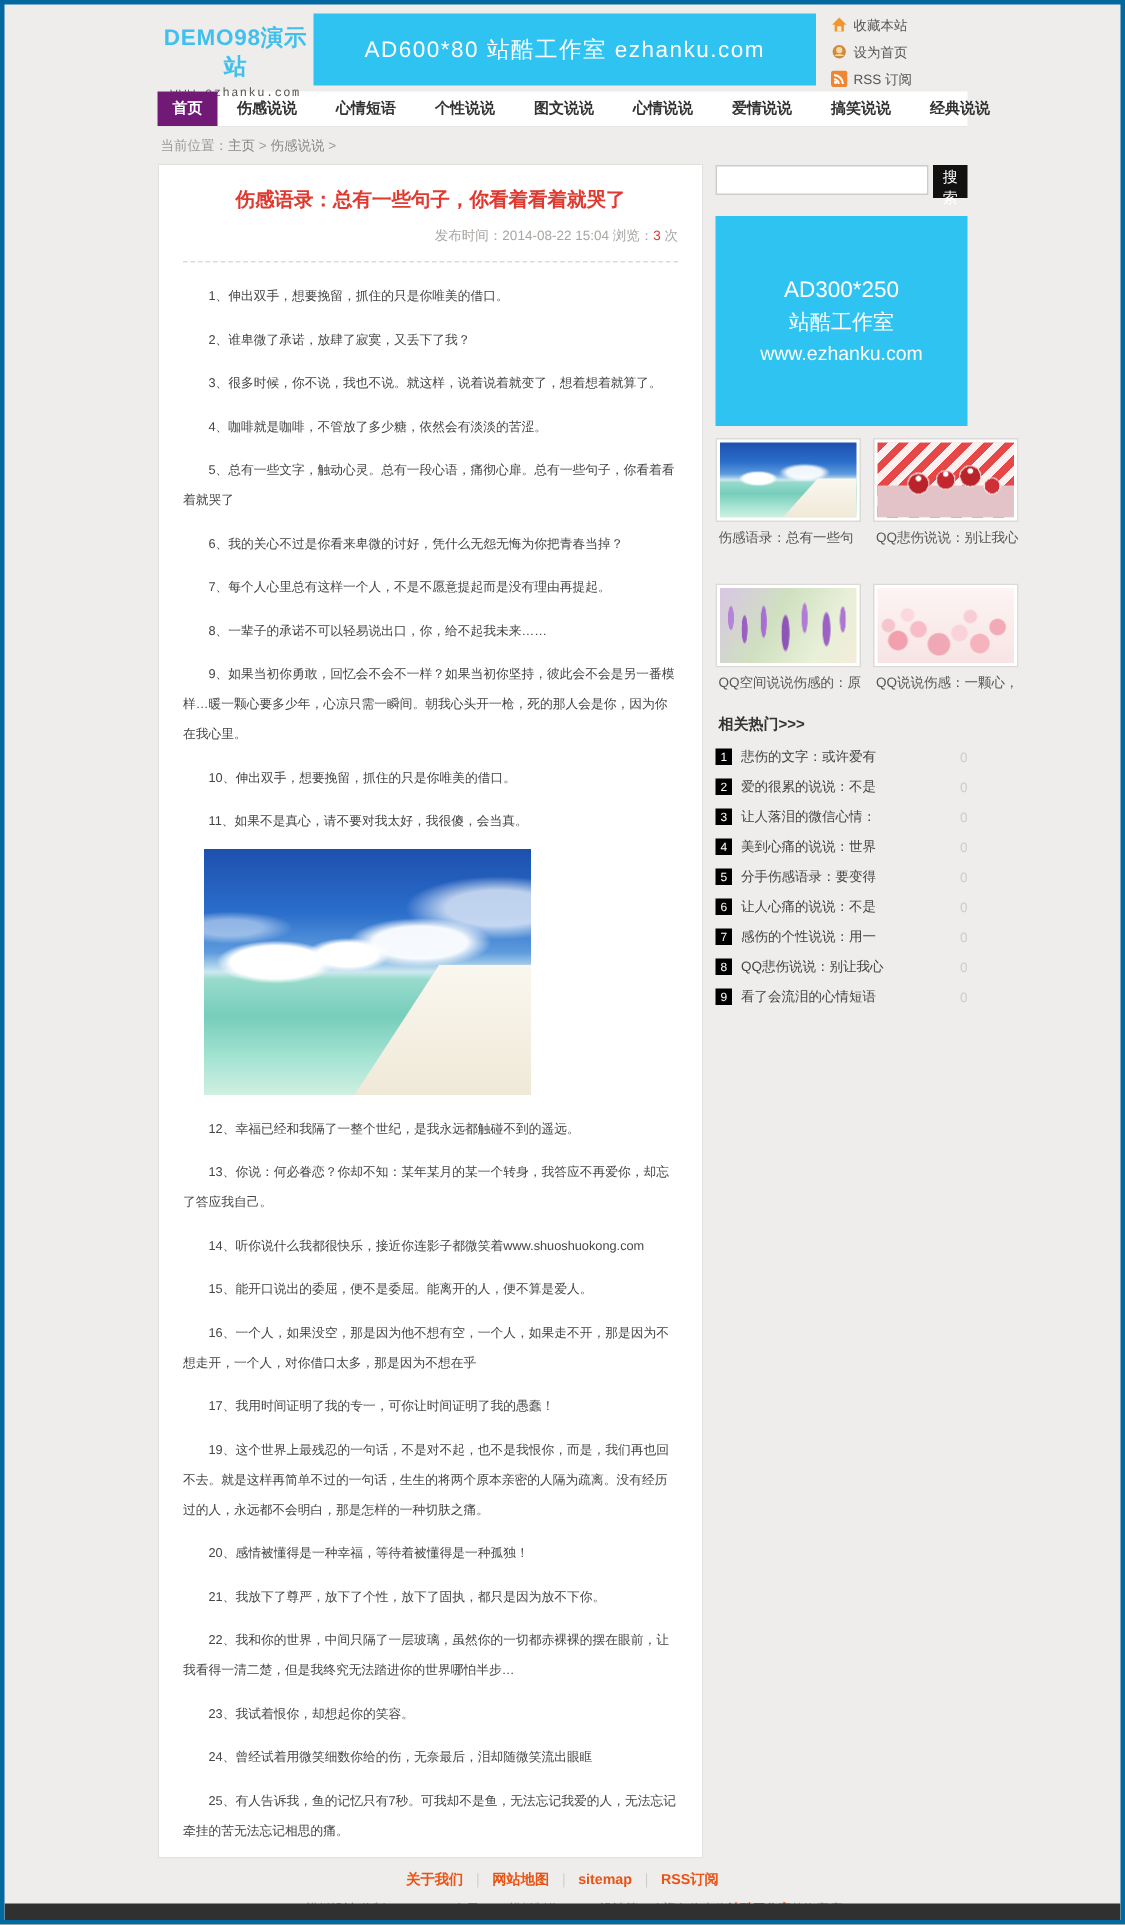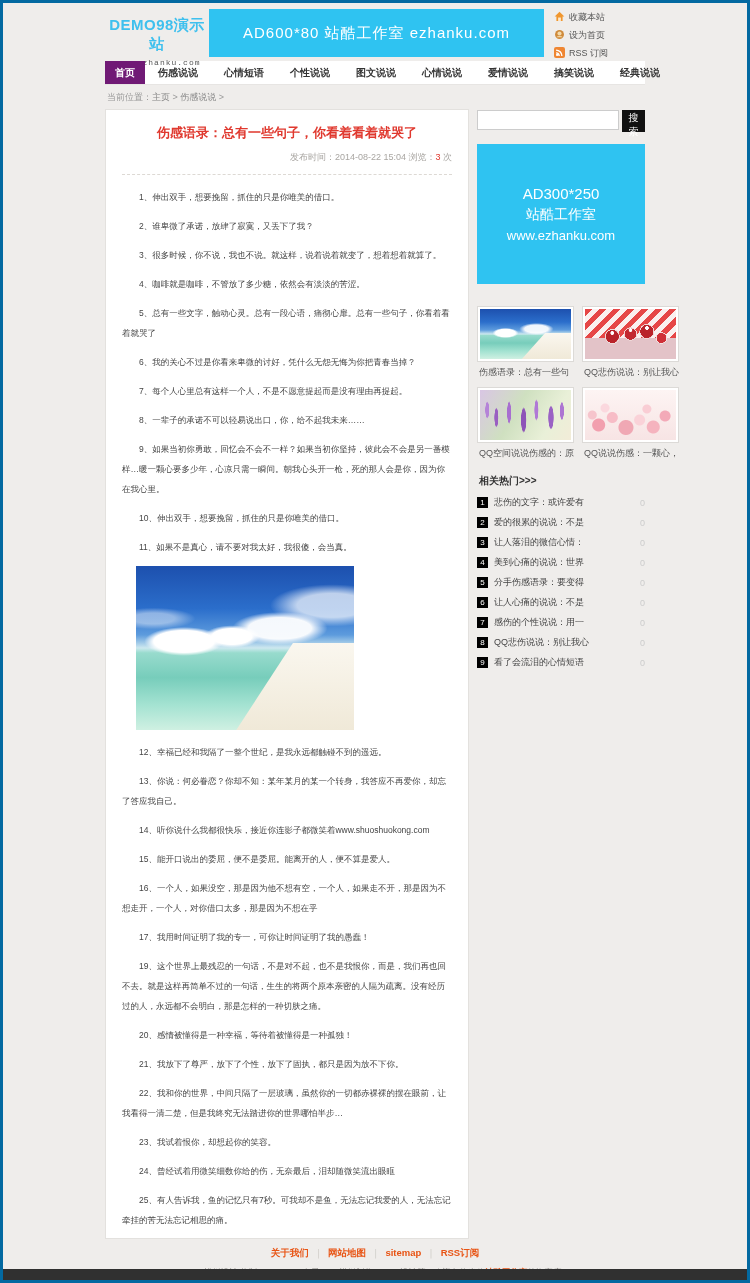--- a/index.html
+++ b/index.html
@@ -53,21 +53,21 @@
   
   .side{width:168px;flex:none;}
   .search{display:flex;gap:3px;margin-top:1px;}
   .search input{flex:1;height:20px;border:1px solid #ccc;background:#fff;box-sizing:border-box;padding:0 4px;font-size:10px;}
   .search button{width:34px;height:22px;background:#111;color:#fff;border:0;font-size:10px;cursor:pointer;}
   .ad300{margin-top:12px;height:140px;background:#2fc3f1;color:#fff;display:flex;flex-direction:column;
          align-items:center;justify-content:center;gap:4px;cursor:pointer;}
   .ad300 .l1{font-size:15px;}
   .ad300 .l2{font-size:14px;}
   .ad300 .l3{font-size:13px;}
-  .thumbs{display:grid;grid-template-columns:1fr 1fr;gap:4px 8px;margin-top:22px;}
+  .thumbs{display:grid;grid-template-columns:1fr 1fr;gap:20px 8px;margin-top:8px;}
   .thumb{display:block;text-decoration:none;cursor:pointer;}
   .thumb .frame{background:#fff;border:1px solid #dcdad7;padding:2px;}
   .thumb-art{height:50px;position:relative;overflow:hidden;}
   .thumb .cap{font-size:9px;color:#555;margin:4px 0 4px 2px;white-space:nowrap;overflow:hidden;}
 
   .art-beach-mini{background:
     radial-gradient(18px 7px at 28% 48%, #fff 0 55%, rgba(255,255,255,0) 72%),
     radial-gradient(26px 9px at 62% 40%, rgba(255,255,255,.92) 0 45%, rgba(255,255,255,0) 66%),
     linear-gradient(to bottom,#1d50ae 0%,#2b6ecb 26%,#5d9bdd 42%,#cde8ef 50%,#98dbcd 53%,#77cdbb 68%,#a5e3d2 85%,#cff0e2 100%);}
   .art-beach-mini::after{content:"";position:absolute;left:0;top:47%;right:0;bottom:0;

